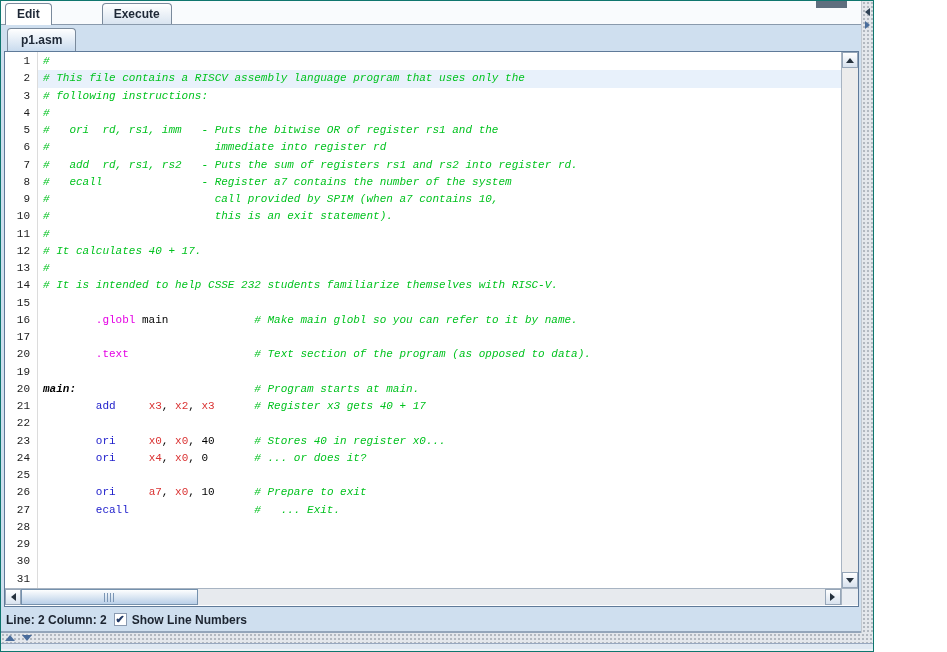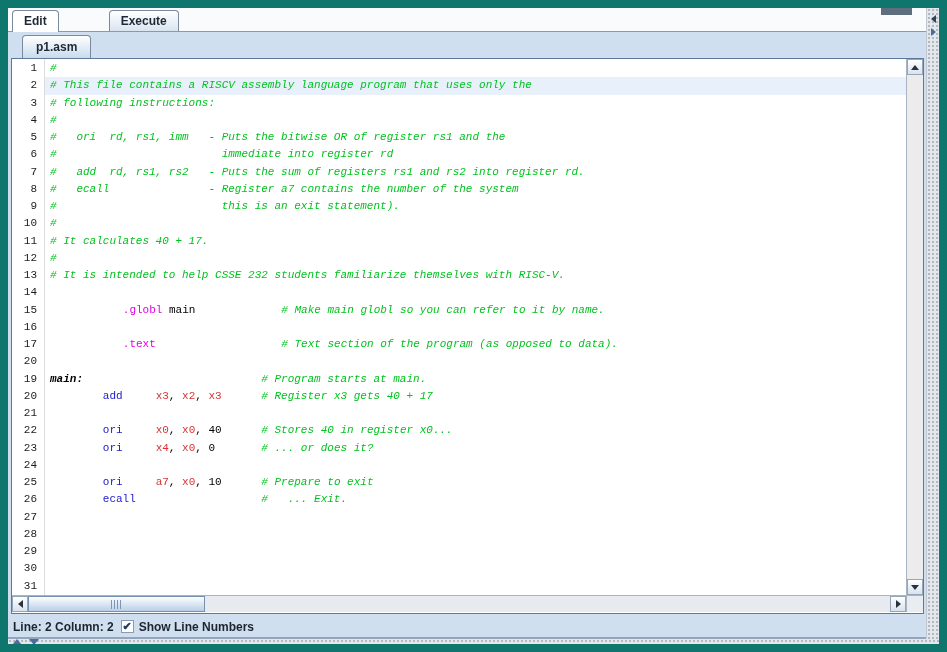--- a/index.html
+++ b/index.html
@@ -2,58 +2,58 @@
 <html style="--comment: #00c21e; --directive: #e400e4; --instruction: #2121cc; --register: #da3232; --plain: #000000; --line_highlight: #e8f1fb; --panel: #cfdfef; --accent_border: #7a8a9c;"><head>
 <meta charset="utf-8">
 <style>
   * { margin:0; padding:0; box-sizing:border-box; }
   :root{
     --comment:#00c21e; --directive:#e400e4; --instruction:#2121cc; --register:#da3232;
     --plain:#000000; --line_highlight:#e8f1fb; --panel:#cfdfef; --accent_border:#7a8a9c;
   }
   body { width:947px; height:652px; font-family:"Liberation Sans", sans-serif; background:#fff; }
   .window{
-    width:947px; height:652px; position:relative;
-    border:8px solid #0f766e; background:#eef2f7;
+    width:874px; height:652px; position:relative;
+    border:1px solid #0f766e; background:#eef2f7;
     display:flex; flex-direction:column; overflow:hidden;
   }
   .content-row{ display:flex; height:632px; }
   .left-col{ width:930px; display:flex; flex-direction:column; }
 
   
   .main-tabbar{ height:24px; background:#f9fbfd; border-bottom:1px solid #8a9aac;
     display:flex; align-items:flex-end; padding-left:4px; position:relative; }
   .tab{ font-size:12px; font-weight:bold; color:#1e2836; padding:3px 11px;
     border:1px solid var(--accent_border); border-bottom:none; border-radius:4px 4px 0 0;
     margin-right:2px; position:relative; cursor:default; }
   .tab.selected{ background:#ffffff; z-index:2; top:1px; padding-bottom:4px; }
   .tab.unselected{ background:linear-gradient(#ffffff,#d9e4f0);margin-left:48px; }
   .chrome-fragment{ position:absolute; right:14px; top:0; width:31px; height:7px; background:#5e6e7e; }
 
   
   .edit-panel{ flex:1; background:var(--panel); border-bottom:2px solid #93a5ba;
     display:flex; flex-direction:column; }
-  .file-tabbar{ height:26px; display:flex; align-items:flex-end; padding-left:14px; }
+  .file-tabbar{ height:26px; display:flex; align-items:flex-end; padding-left:6px; }
   .file-tab{ font-size:12px; font-weight:bold; color:#1e2836; padding:4px 13px;
     background:linear-gradient(#ffffff,#c9dbee);
     border:1px solid var(--accent_border); border-bottom:none; border-radius:4px 4px 0 0; }
 
   
   .editor-frame{ height:556px; margin:0 2px 0 3px; background:#fff;
     border:1px solid #5f7a99; display:flex; flex-direction:column; }
   .editor-main{ height:536px; display:flex; overflow:hidden; }
   .gutter{ width:33px; background:#ffffff; border-right:1px solid #dcdcdc;
     font-family:"Liberation Mono", monospace; font-size:11px; color:#1c1c1c;
     text-align:right; padding:1px 7px 0 0; line-height:17.25px; flex:none; }
   .code-viewport{ flex:1; overflow:hidden; padding-top:1px; position:relative; }
   .cl{ font-family:"Liberation Mono", monospace; font-size:11px; line-height:17.25px;
     min-height:17.25px; white-space:pre; padding-left:5px; color:var(--plain); }
   .cl.hl{ background:var(--line_highlight);font-family:Liberation Mono, monospace; }
   .cm{ color:var(--comment); font-style:italic; }
-  .di{ color:var(--directive);margin-left:20px; }
+  .di{ color:var(--directive); }
   .in{ color:var(--instruction); }
   .rg{ color:var(--register); }
   .lb{ color:#000; font-weight:bold; font-style:italic; }
 
   
   .vscroll{ width:17px; flex:none; border-left:1px solid #a8b4c2; background:#ececec;
     display:flex; flex-direction:column; }
   .sb-btn{ width:16px; height:16px; background:linear-gradient(#ffffff,#d8e2ee);
     border:1px solid #96a6b8; display:flex; align-items:center; justify-content:center; flex:none; }
   .vscroll .sb-btn{ width:100%; }
@@ -149,20 +149,21 @@
               </div>
             <div class="code-viewport">
                 <div class="cl"><span class="cm">#</span></div>
                 <div class="cl hl"><span class="cm"># This file contains a RISCV assembly language program that uses only the</span></div>
                 <div class="cl"><span class="cm"># following instructions:</span></div>
                 <div class="cl"><span class="cm">#</span></div>
                 <div class="cl"><span class="cm">#   ori  rd, rs1, imm   - Puts the bitwise OR of register rs1 and the</span></div>
                 <div class="cl"><span class="cm">#                         immediate into register rd</span></div>
                 <div class="cl"><span class="cm">#   add  rd, rs1, rs2   - Puts the sum of registers rs1 and rs2 into register rd.</span></div>
                 <div class="cl"><span class="cm">#   ecall               - Register a7 contains the number of the system</span></div>
+                <div class="cl"><span class="cm">#                         call provided by SPIM (when a7 contains 10,</span></div>
                 <div class="cl"><span class="cm">#                         this is an exit statement).</span></div>
                 <div class="cl"><span class="cm">#</span></div>
                 <div class="cl"><span class="cm"># It calculates 40 + 17.</span></div>
                 <div class="cl"><span class="cm">#</span></div>
                 <div class="cl"><span class="cm"># It is intended to help CSSE 232 students familiarize themselves with RISC-V.</span></div>
                 <div class="cl">&nbsp;</div>
                 <div class="cl"><span class="pl">        </span><span class="di">.globl</span><span class="pl"> main             </span><span class="cm"># Make main globl so you can refer to it by name.</span></div>
                 <div class="cl">&nbsp;</div>
                 <div class="cl"><span class="pl">        </span><span class="di">.text</span><span class="pl">                   </span><span class="cm"># Text section of the program (as opposed to data).</span></div>
                 <div class="cl">&nbsp;</div>

